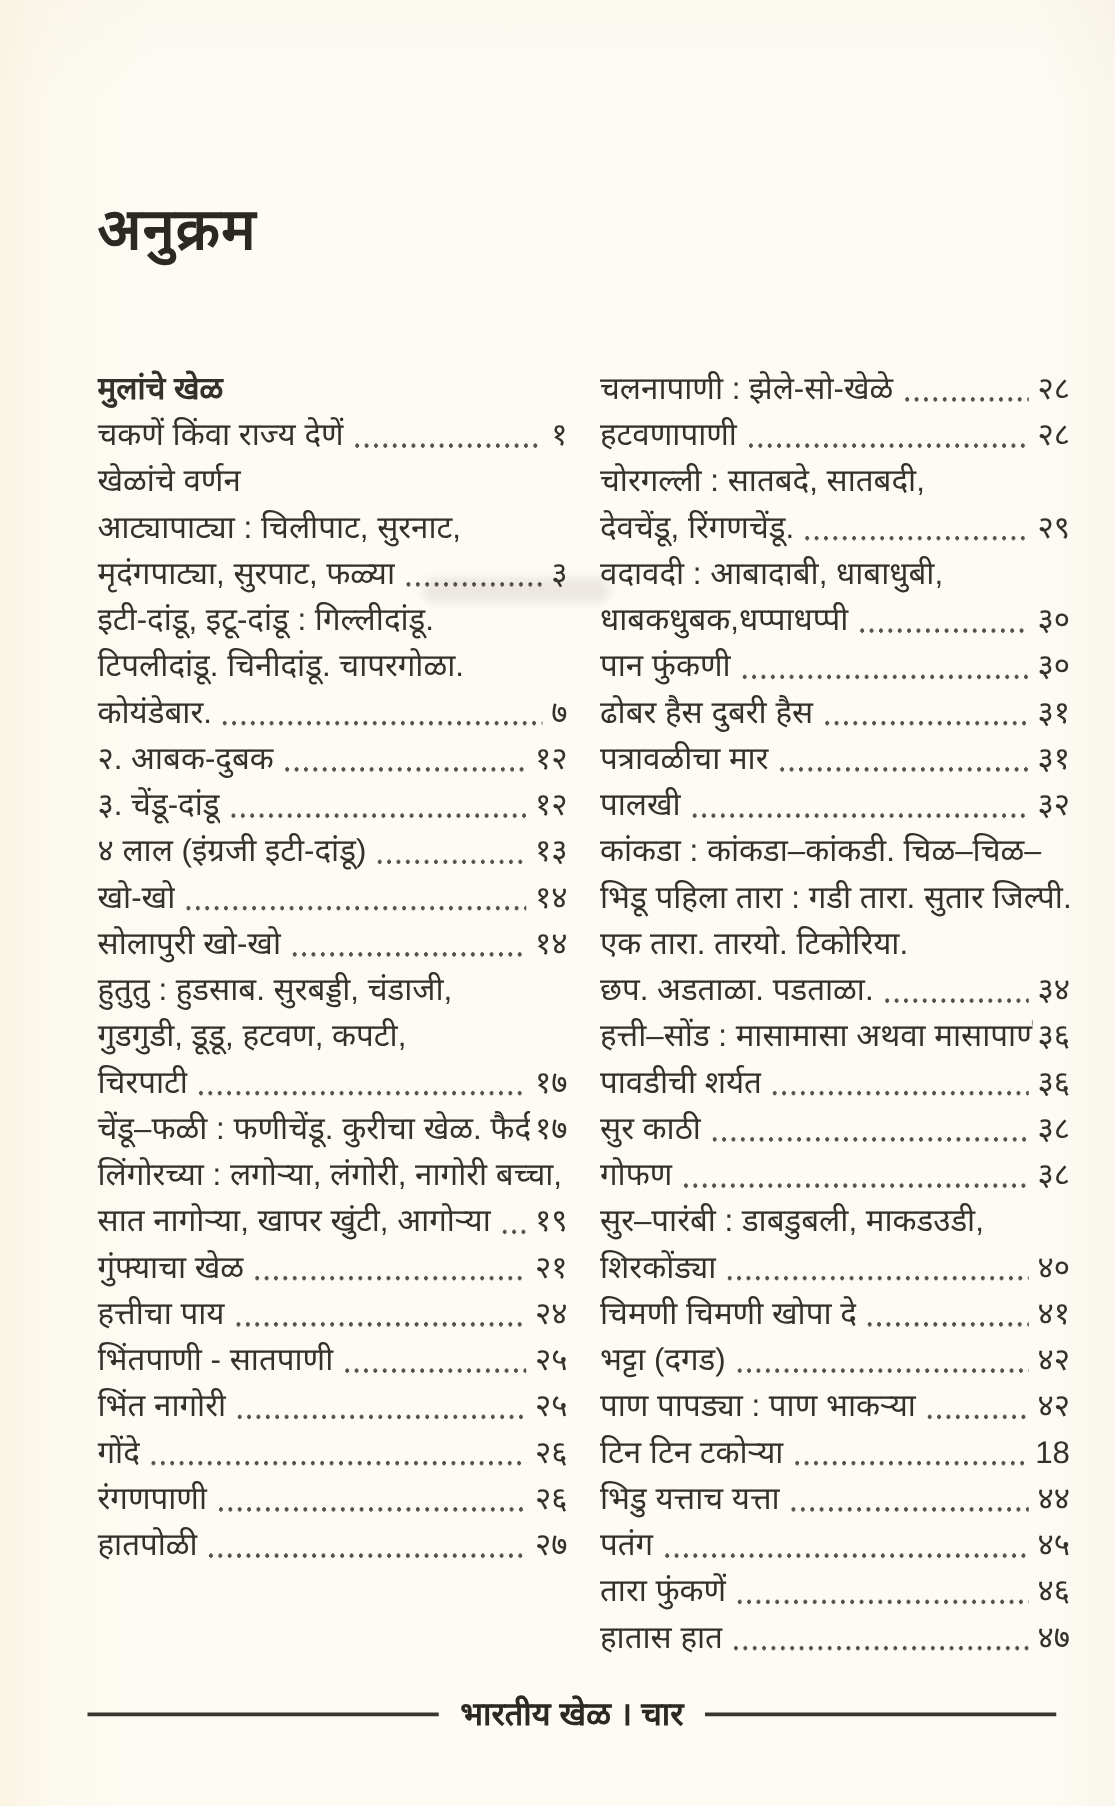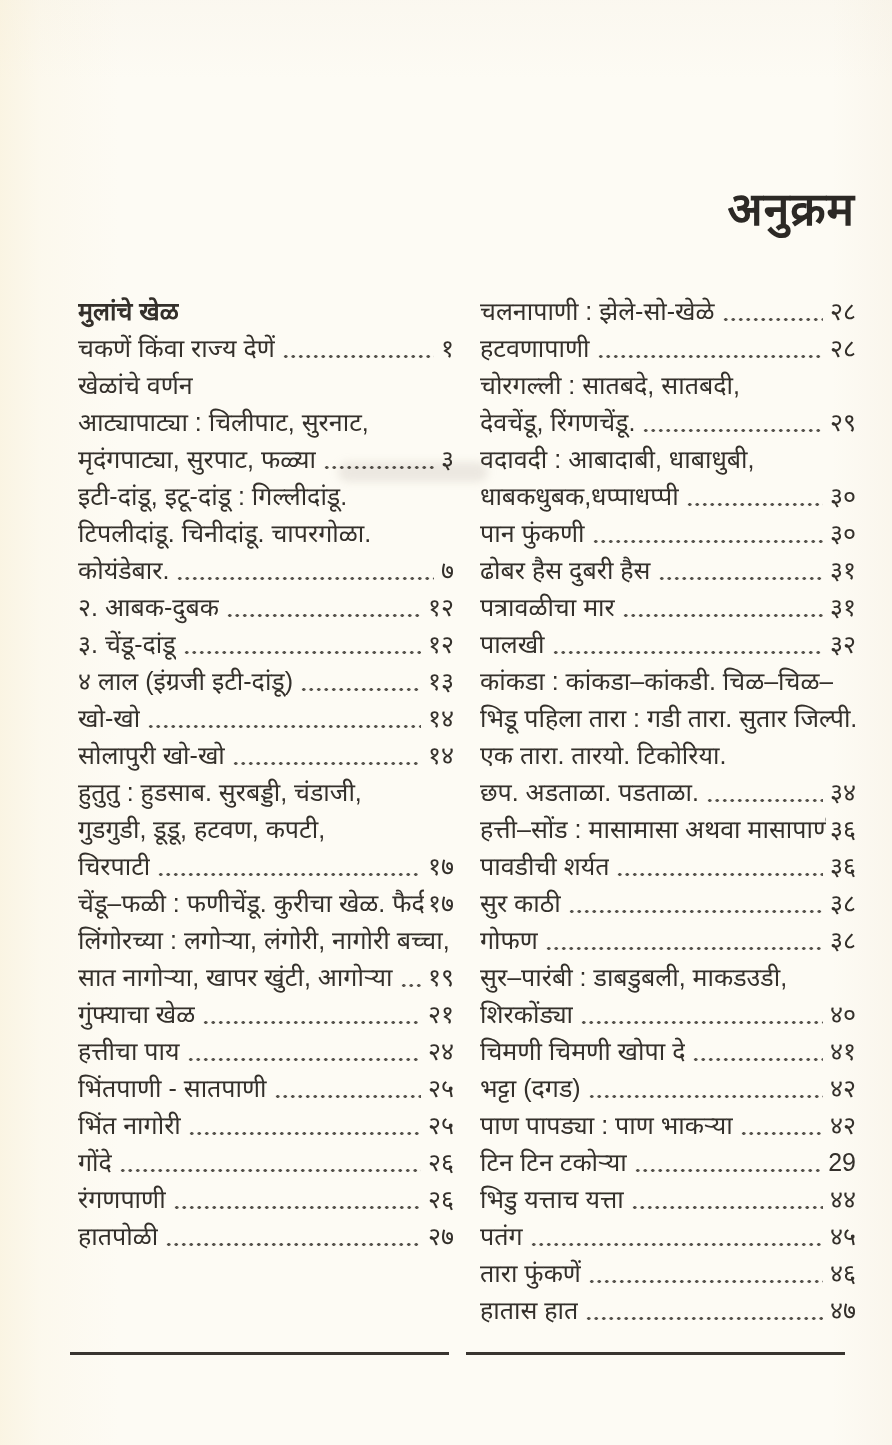--- a/index.html
+++ b/index.html
@@ -25,22 +25,22 @@
     pointer-events:none;
   }
   .ghost-showthrough{
     position:absolute;left:338px;top:462px;width:150px;height:20px;
     background:rgba(168,162,150,0.20);
     border-radius:10px;
     filter:blur(4px);
   }
   .page-title{
     position:absolute;
-    top:176px;left:78px;right:37px;
-    text-align:right;
+    top:150px;left:78px;right:37px;
+    text-align:left;
     font-size:46px;
     font-weight:bold;
     letter-spacing:1px;
     color:#2c2925;
     margin:0;
   }
   .columns{
     position:absolute;
     top:266px;left:78px;right:36px;
     display:flex;
@@ -391,21 +391,21 @@
 
       <div class="toc-row">
         <span class="toc-text">पाण पापड्या : पाण भाकऱ्या</span>
         <span class="leader"></span>
         <span class="toc-page">४२</span>
       </div>
 
       <div class="toc-row">
         <span class="toc-text">टिन टिन टकोऱ्या</span>
         <span class="leader"></span>
-        <span class="toc-page">29</span>
+        <span class="toc-page">18</span>
       </div>
 
       <div class="toc-row">
         <span class="toc-text">भिडु यत्ताच यत्ता</span>
         <span class="leader"></span>
         <span class="toc-page">४४</span>
       </div>
 
       <div class="toc-row">
         <span class="toc-text">पतंग</span>
@@ -422,14 +422,15 @@
       <div class="toc-row">
         <span class="toc-text">हातास हात</span>
         <span class="leader"></span>
         <span class="toc-page">४७</span>
       </div>
     </div>
 </div>
 
 <div class="footer">
   <span class="rule"></span>
+  <span class="footer-text">भारतीय खेळ । चार</span>
   <span class="rule"></span>
 </div>
 
 </body></html>

